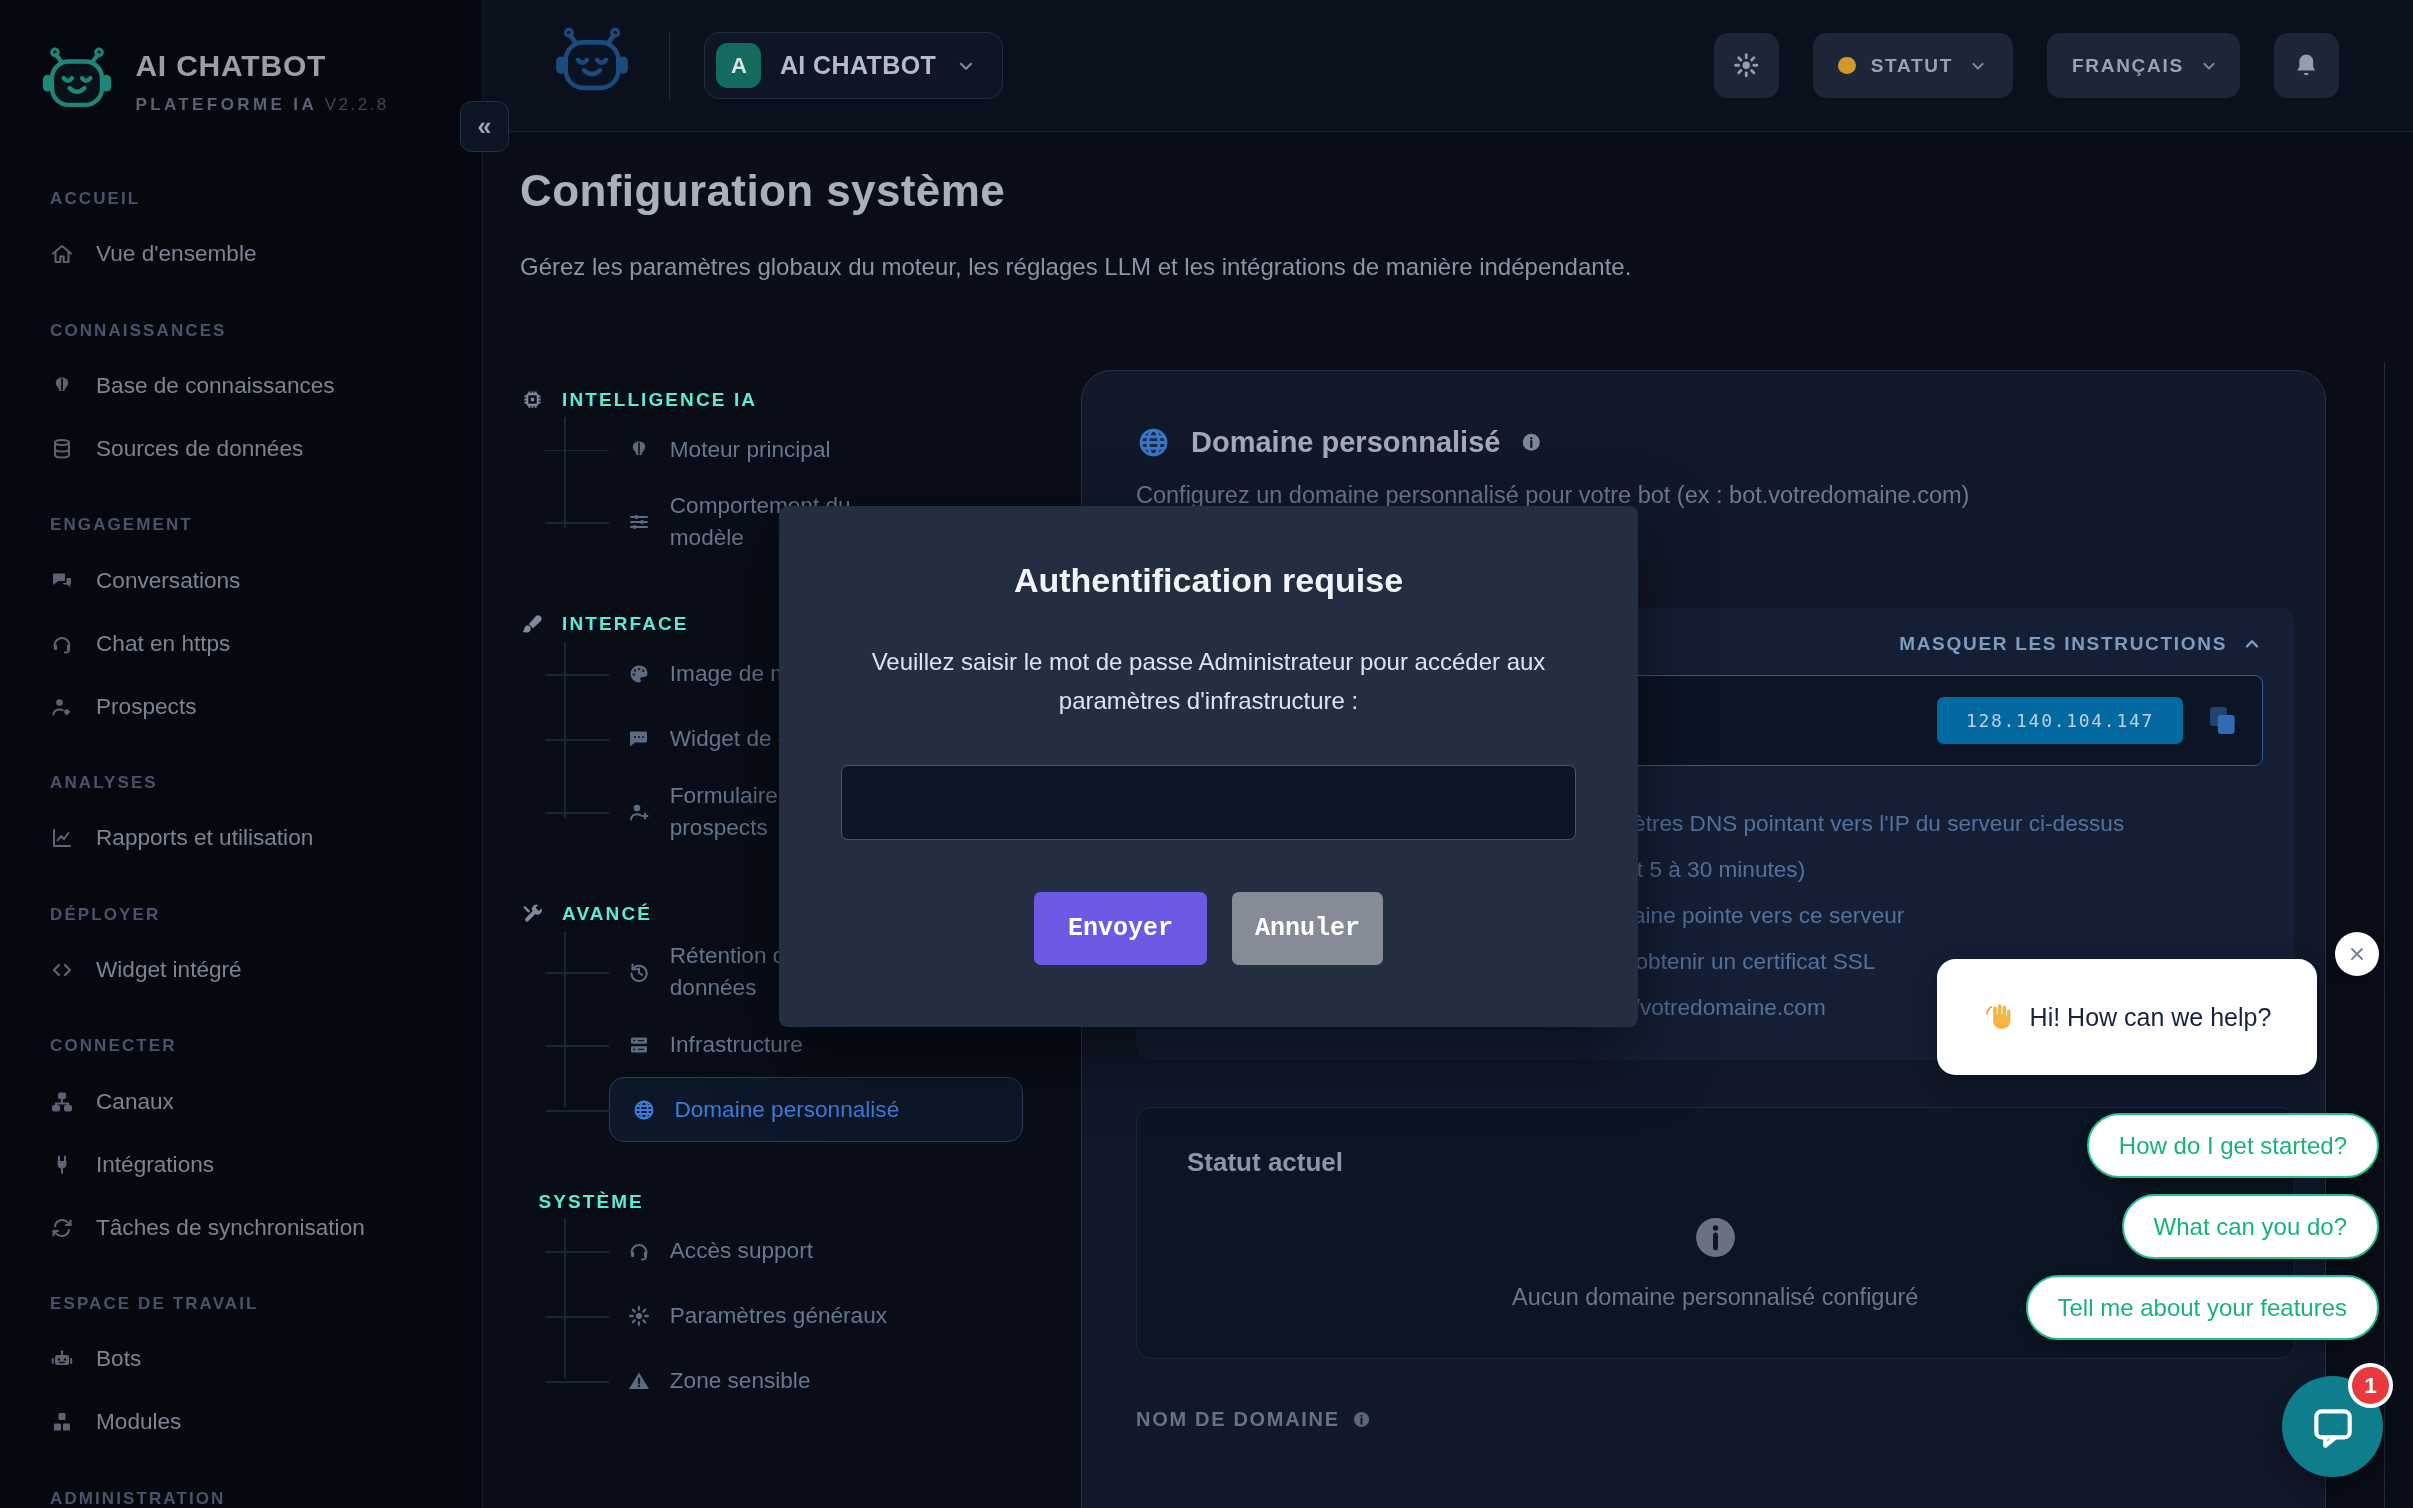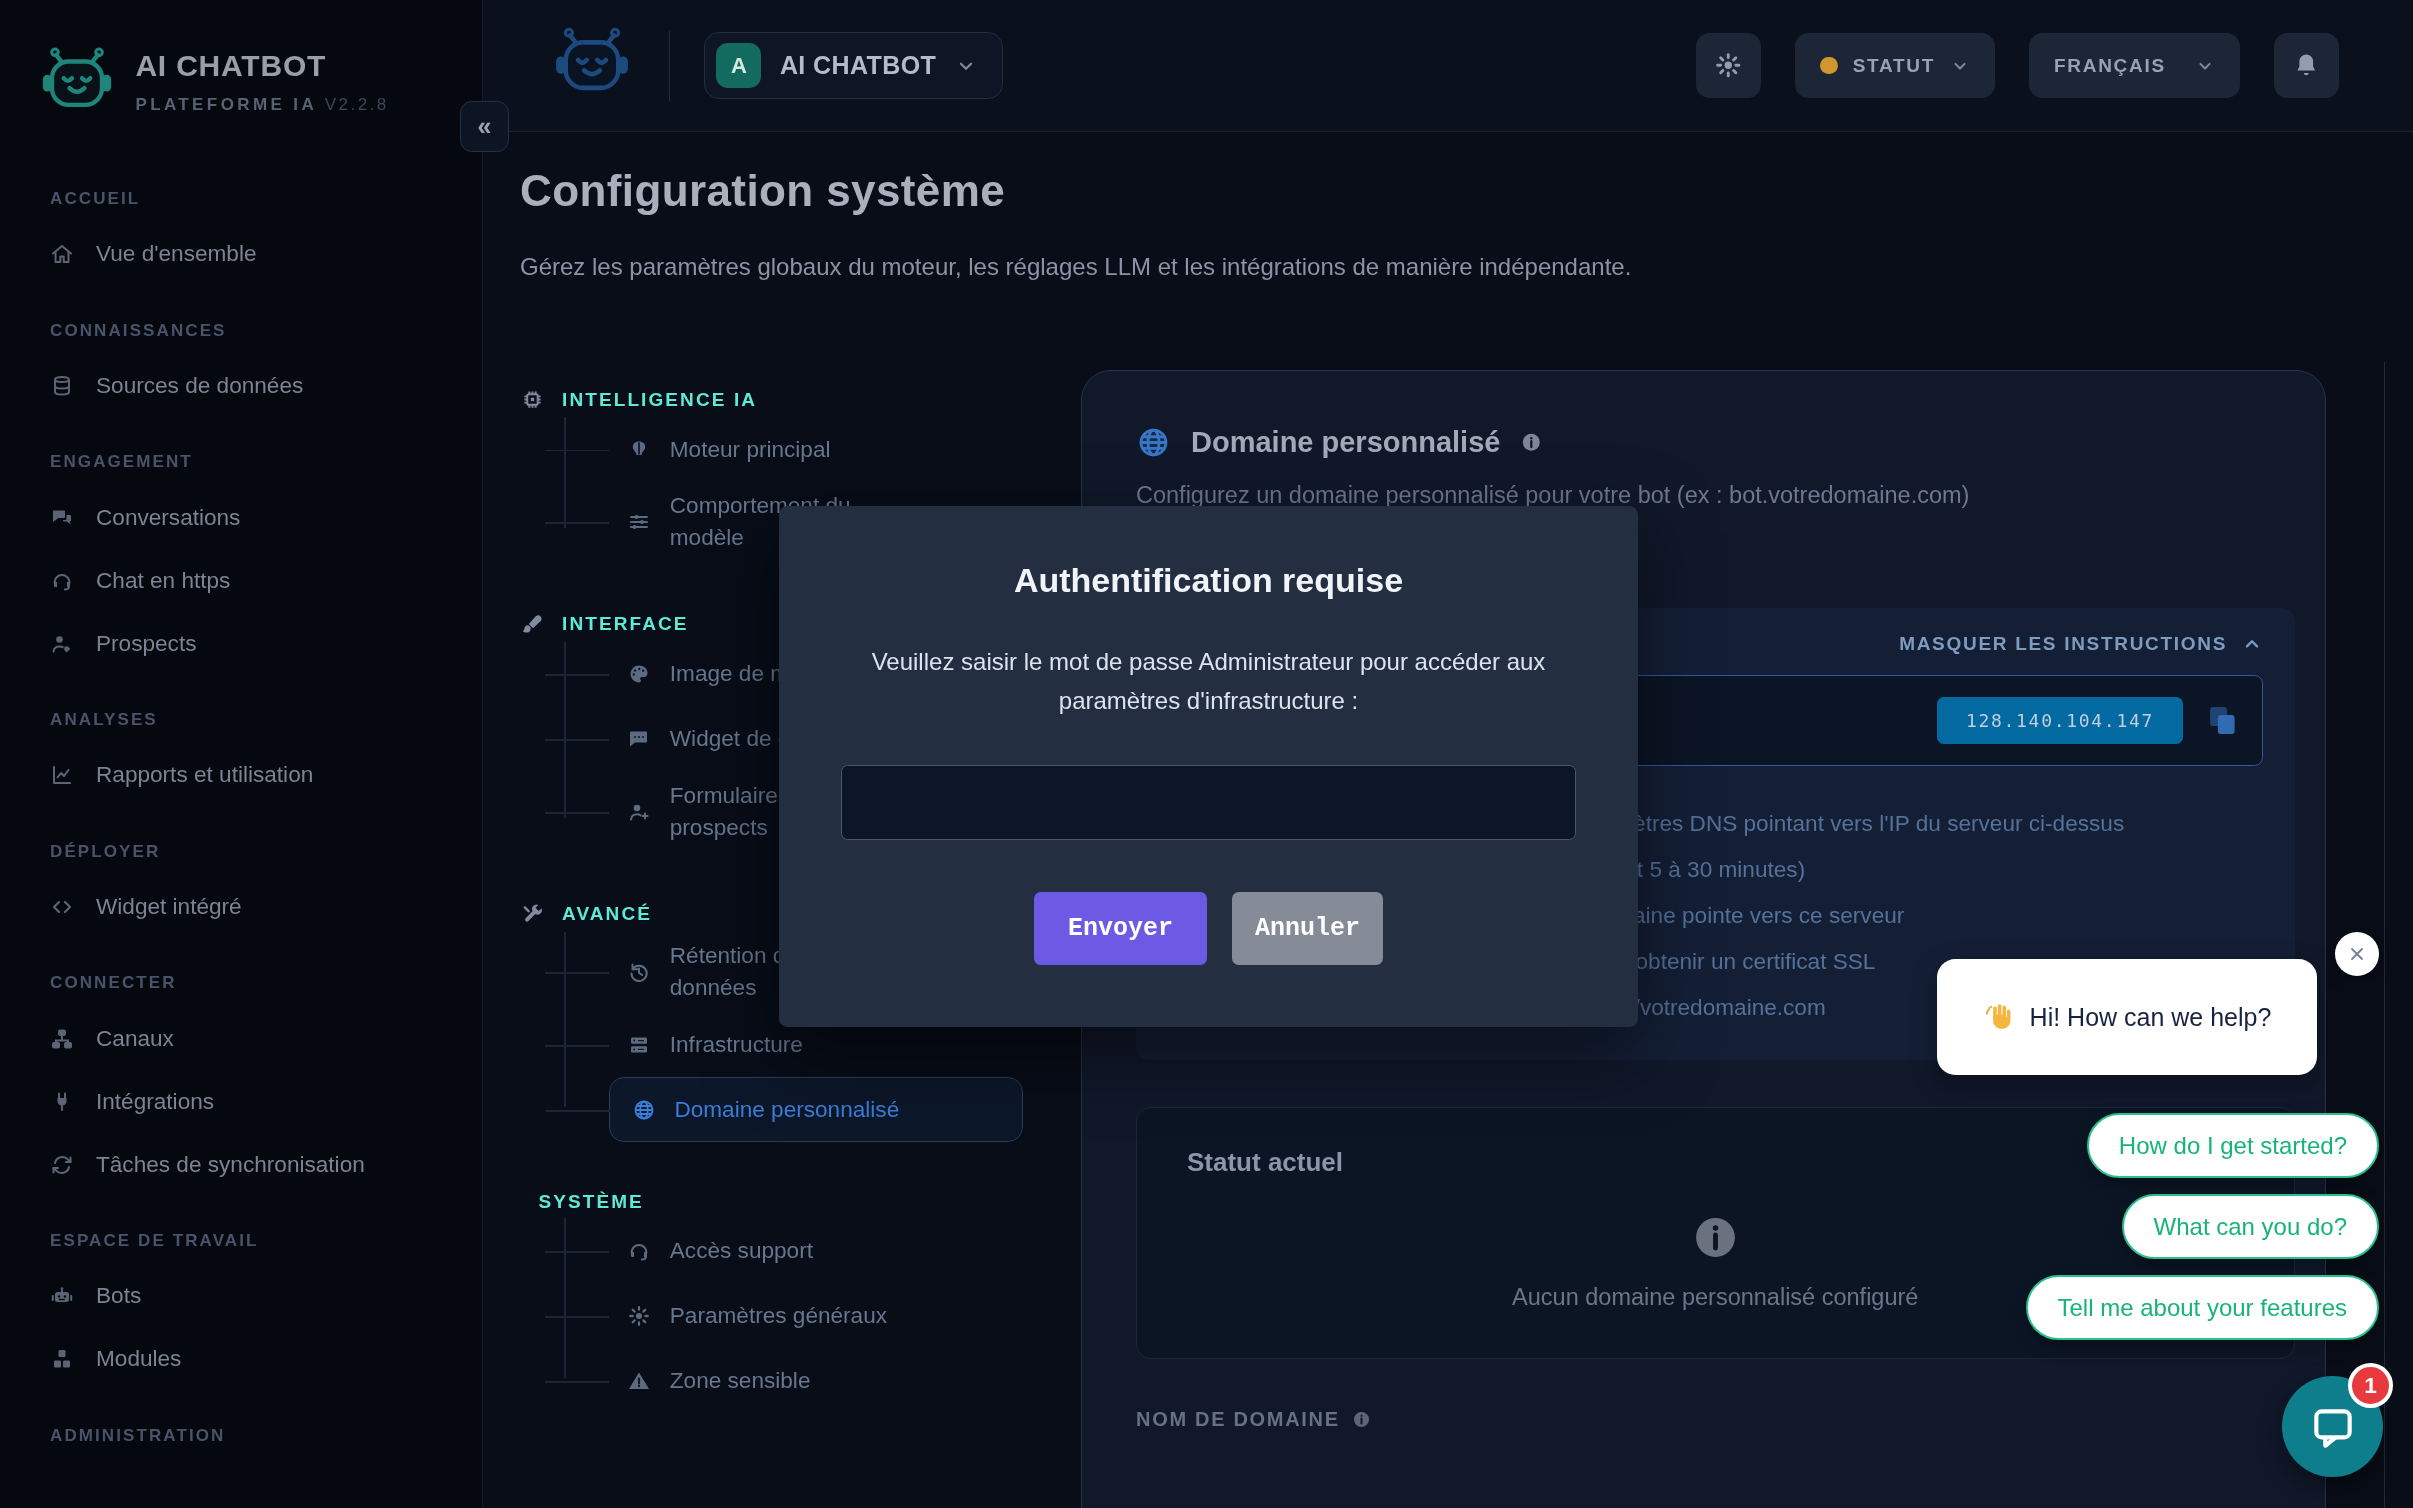--- a/index.html
+++ b/index.html
@@ -207,20 +207,29 @@
             <svg viewBox="0 0 24 24" width="24" height="24" fill="none" stroke="currentColor" stroke-width="2" stroke-linecap="round" stroke-linejoin="round">
               <path d="M3 11.5 12 4l9 7.5"></path>
               <path d="M5.5 10v10h4.8v-5.5h3.4V20h4.8V10"></path>
             </svg>
           </span>
         <span>Vue d'ensemble</span>
       </div>
     </div>
     <div class="sb-section">
       <div class="sb-label">CONNAISSANCES</div>
+      <div class="sb-item">
+        <span class="ic">
+            <svg viewBox="0 0 24 24" width="24" height="24">
+              <path fill="currentColor" d="M12 3.5c-3.9 0-6.2 2.4-6.2 5.3 0 1.9.9 3.2 2 4.4 1 1.1 1.6 2.4 1.7 3.9h5c.1-1.5.7-2.8 1.7-3.9 1.1-1.2 2-2.5 2-4.4 0-2.9-2.3-5.3-6.2-5.3z"></path>
+              <path d="M12 4.5v12" stroke="#05090f" stroke-width="1.8"></path>
+            </svg>
+          </span>
+        <span>Base de connaissances</span>
+      </div>
       <div class="sb-item">
         <span class="ic">
             <svg viewBox="0 0 24 24" width="24" height="24" fill="none" stroke="currentColor" stroke-width="2">
               <ellipse cx="12" cy="5.5" rx="7" ry="2.6"></ellipse>
               <path d="M5 5.5V12c0 1.4 3.1 2.6 7 2.6s7-1.2 7-2.6V5.5"></path>
               <path d="M5 12v6c0 1.4 3.1 2.6 7 2.6s7-1.2 7-2.6v-6"></path>
             </svg>
           </span>
         <span>Sources de données</span>
       </div>
@@ -387,21 +396,21 @@
     </div>
     <div class="tb-btn pill-btn">
       <span class="dot"></span>
       <span>STATUT</span>
       <span class="ic chev">
           <svg viewBox="0 0 24 24" width="20" height="20" fill="none" stroke="currentColor" stroke-width="2.4" stroke-linecap="round" stroke-linejoin="round">
             <path d="M6.5 9.5 12 15l5.5-5.5"></path>
           </svg>
         </span>
     </div>
-    <div class="tb-btn pill-btn" style="width:211px; justify-content:space-between;">
+    <div class="tb-btn pill-btn" style="width:193px; justify-content:space-between;">
       <span>FRANÇAIS</span>
       <span class="ic chev">
           <svg viewBox="0 0 24 24" width="20" height="20" fill="none" stroke="currentColor" stroke-width="2.4" stroke-linecap="round" stroke-linejoin="round">
             <path d="M6.5 9.5 12 15l5.5-5.5"></path>
           </svg>
         </span>
     </div>
     <div class="tb-btn square">
       <span class="ic">
           <svg viewBox="0 0 24 24" width="28.5" height="28.5">

